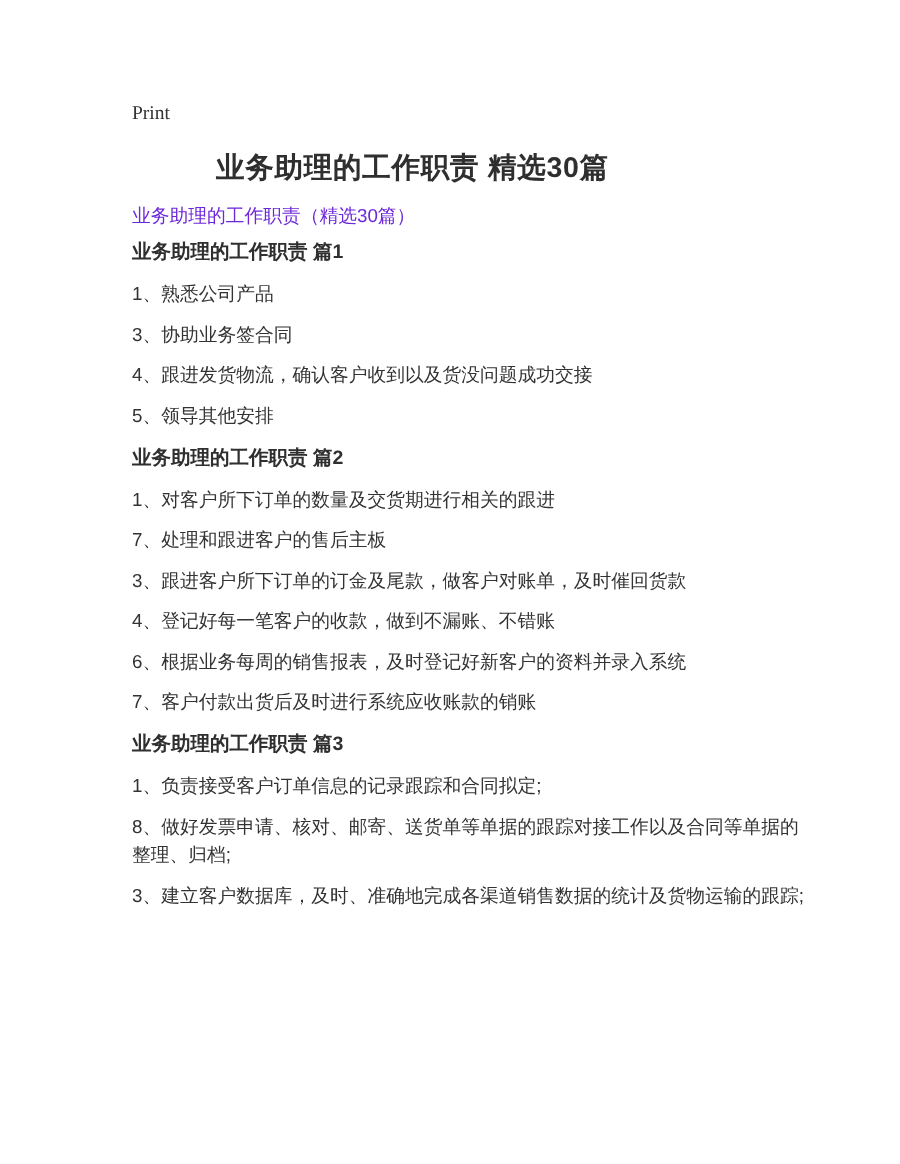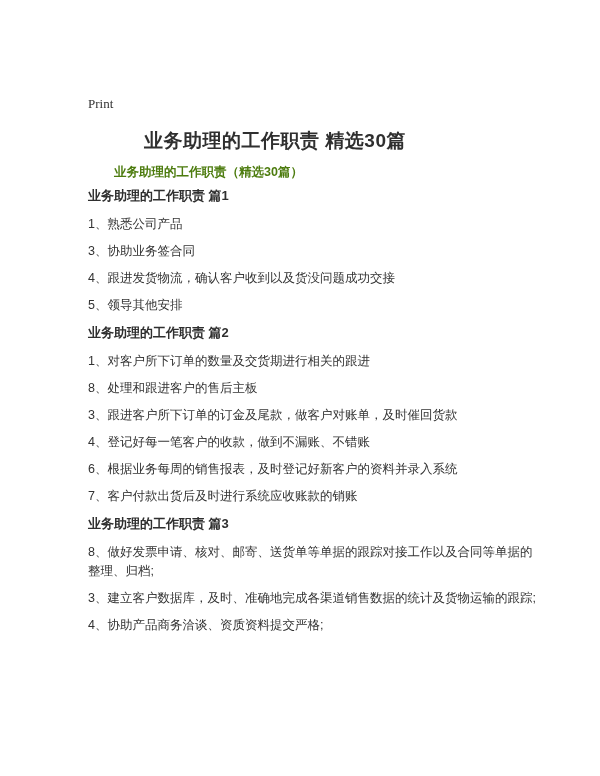--- a/index.html
+++ b/index.html
@@ -12,21 +12,21 @@
     height: 776px;
     overflow: hidden;
     font-family: "Liberation Sans", sans-serif;
     color: #333333;
     -webkit-font-smoothing: antialiased;
   }
   .page {
     box-sizing: border-box;
     width: 600px;
     height: 776px;
-    padding-top: 94px;
+    padding-top: 66px;
     background: #ffffff;
   }
   .print-row {
     margin: 0 66px 0 88px;
   }
   .print-link {
     display: inline-block;
     font-family: "Liberation Serif", serif;
     font-size: 13px;
     line-height: 15px;
@@ -38,25 +38,25 @@
     margin: 16px 0 0 0;
     width: 550px;
     text-align: center;
     font-size: 19px;
     line-height: 26px;
     font-weight: bold;
     color: #2f2f2f;
     letter-spacing: 0.5px;
   }
   .doc-subtitle {
-    margin: 10px 66px 6px 114px;
+    margin: 10px 66px 6px 88px;
     font-size: 12.5px;
     line-height: 16px;
-    font-weight: bold;
-    color: #4d7c0f;
+    font-weight: normal;
+    color: #6d28d9;
   }
   .content {
     margin: 0 64px 0 88px;
   }
   .section-heading {
     margin: 0 0 10px 0;
     font-size: 13px;
     line-height: 19px;
     font-weight: bold;
     color: #2f2f2f;
@@ -84,25 +84,25 @@
   <div class="content">
 
     <h2 class="section-heading">业务助理的工作职责 篇1</h2>
     <p class="item">1、熟悉公司产品</p>
     <p class="item">3、协助业务签合同</p>
     <p class="item">4、跟进发货物流，确认客户收到以及货没问题成功交接</p>
     <p class="item">5、领导其他安排</p>
 
     <h2 class="section-heading">业务助理的工作职责 篇2</h2>
     <p class="item">1、对客户所下订单的数量及交货期进行相关的跟进</p>
-    <p class="item">8、处理和跟进客户的售后主板</p>
+    <p class="item">7、处理和跟进客户的售后主板</p>
     <p class="item">3、跟进客户所下订单的订金及尾款，做客户对账单，及时催回货款</p>
     <p class="item">4、登记好每一笔客户的收款，做到不漏账、不错账</p>
     <p class="item">6、根据业务每周的销售报表，及时登记好新客户的资料并录入系统</p>
     <p class="item">7、客户付款出货后及时进行系统应收账款的销账</p>
 
     <h2 class="section-heading">业务助理的工作职责 篇3</h2>
+    <p class="item">1、负责接受客户订单信息的记录跟踪和合同拟定;</p>
     <p class="item">8、做好发票申请、核对、邮寄、送货单等单据的跟踪对接工作以及合同等单据的整理、归档;</p>
     <p class="item">3、建立客户数据库，及时、准确地完成各渠道销售数据的统计及货物运输的跟踪;</p>
-    <p class="item">4、协助产品商务洽谈、资质资料提交严格;</p>
 
   </div>
 </div>
 
 </body></html>

